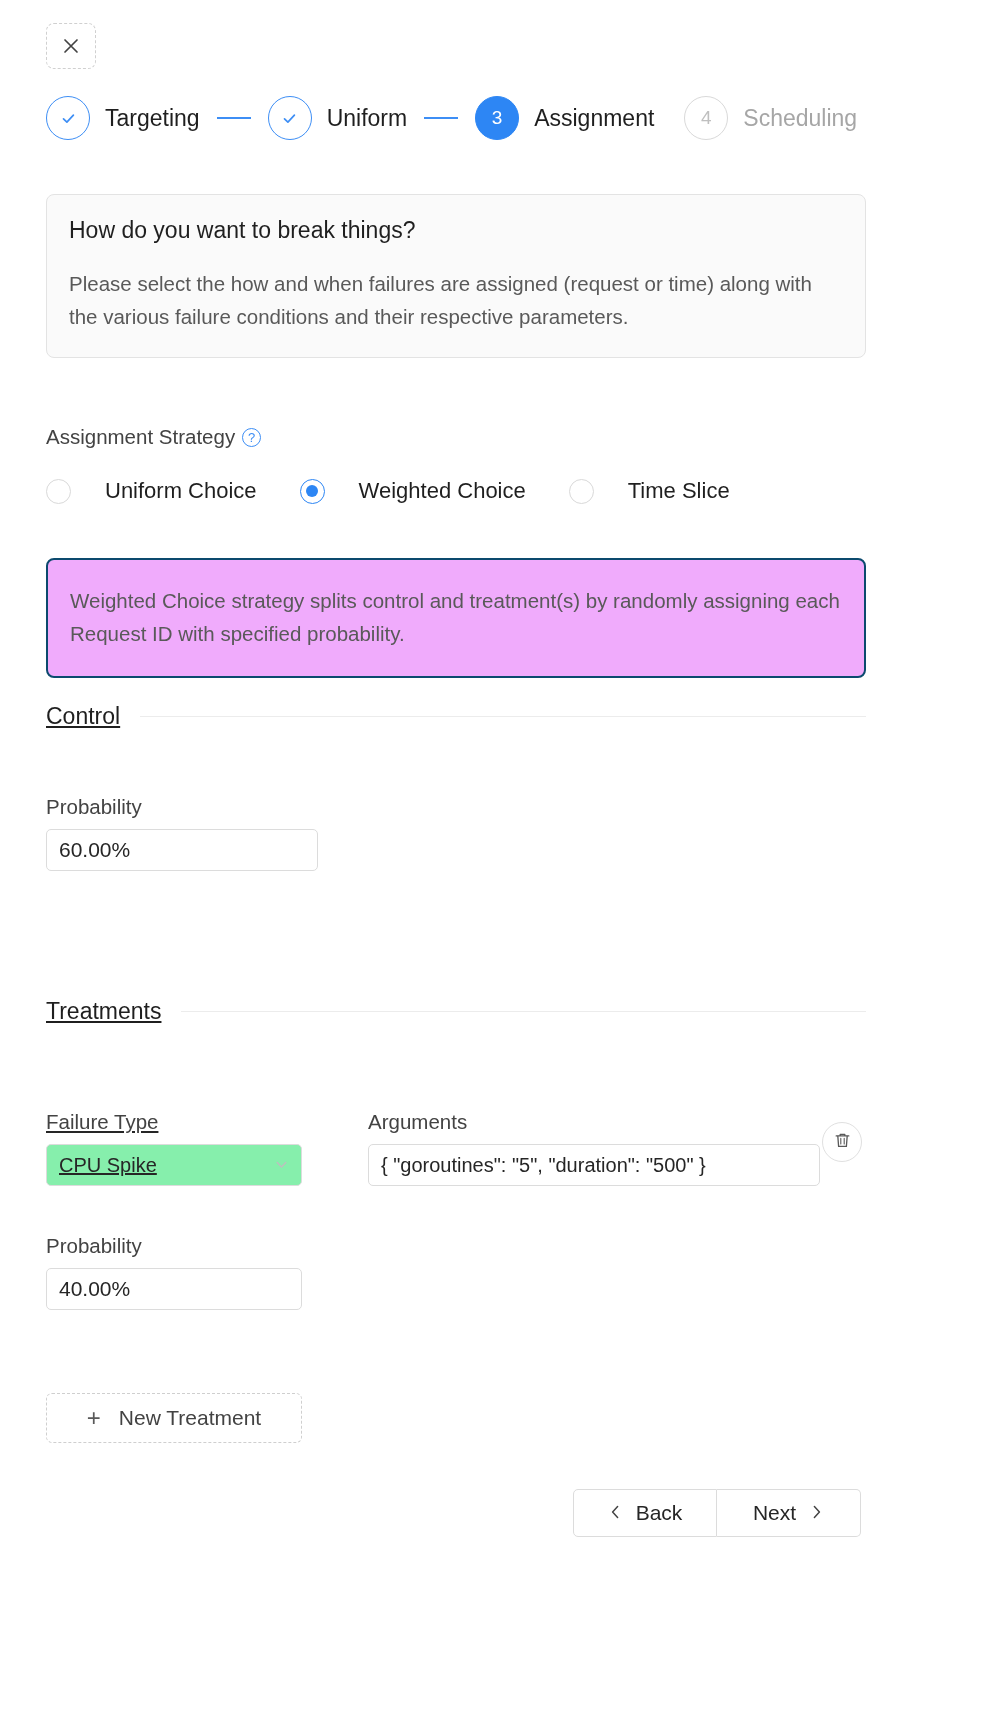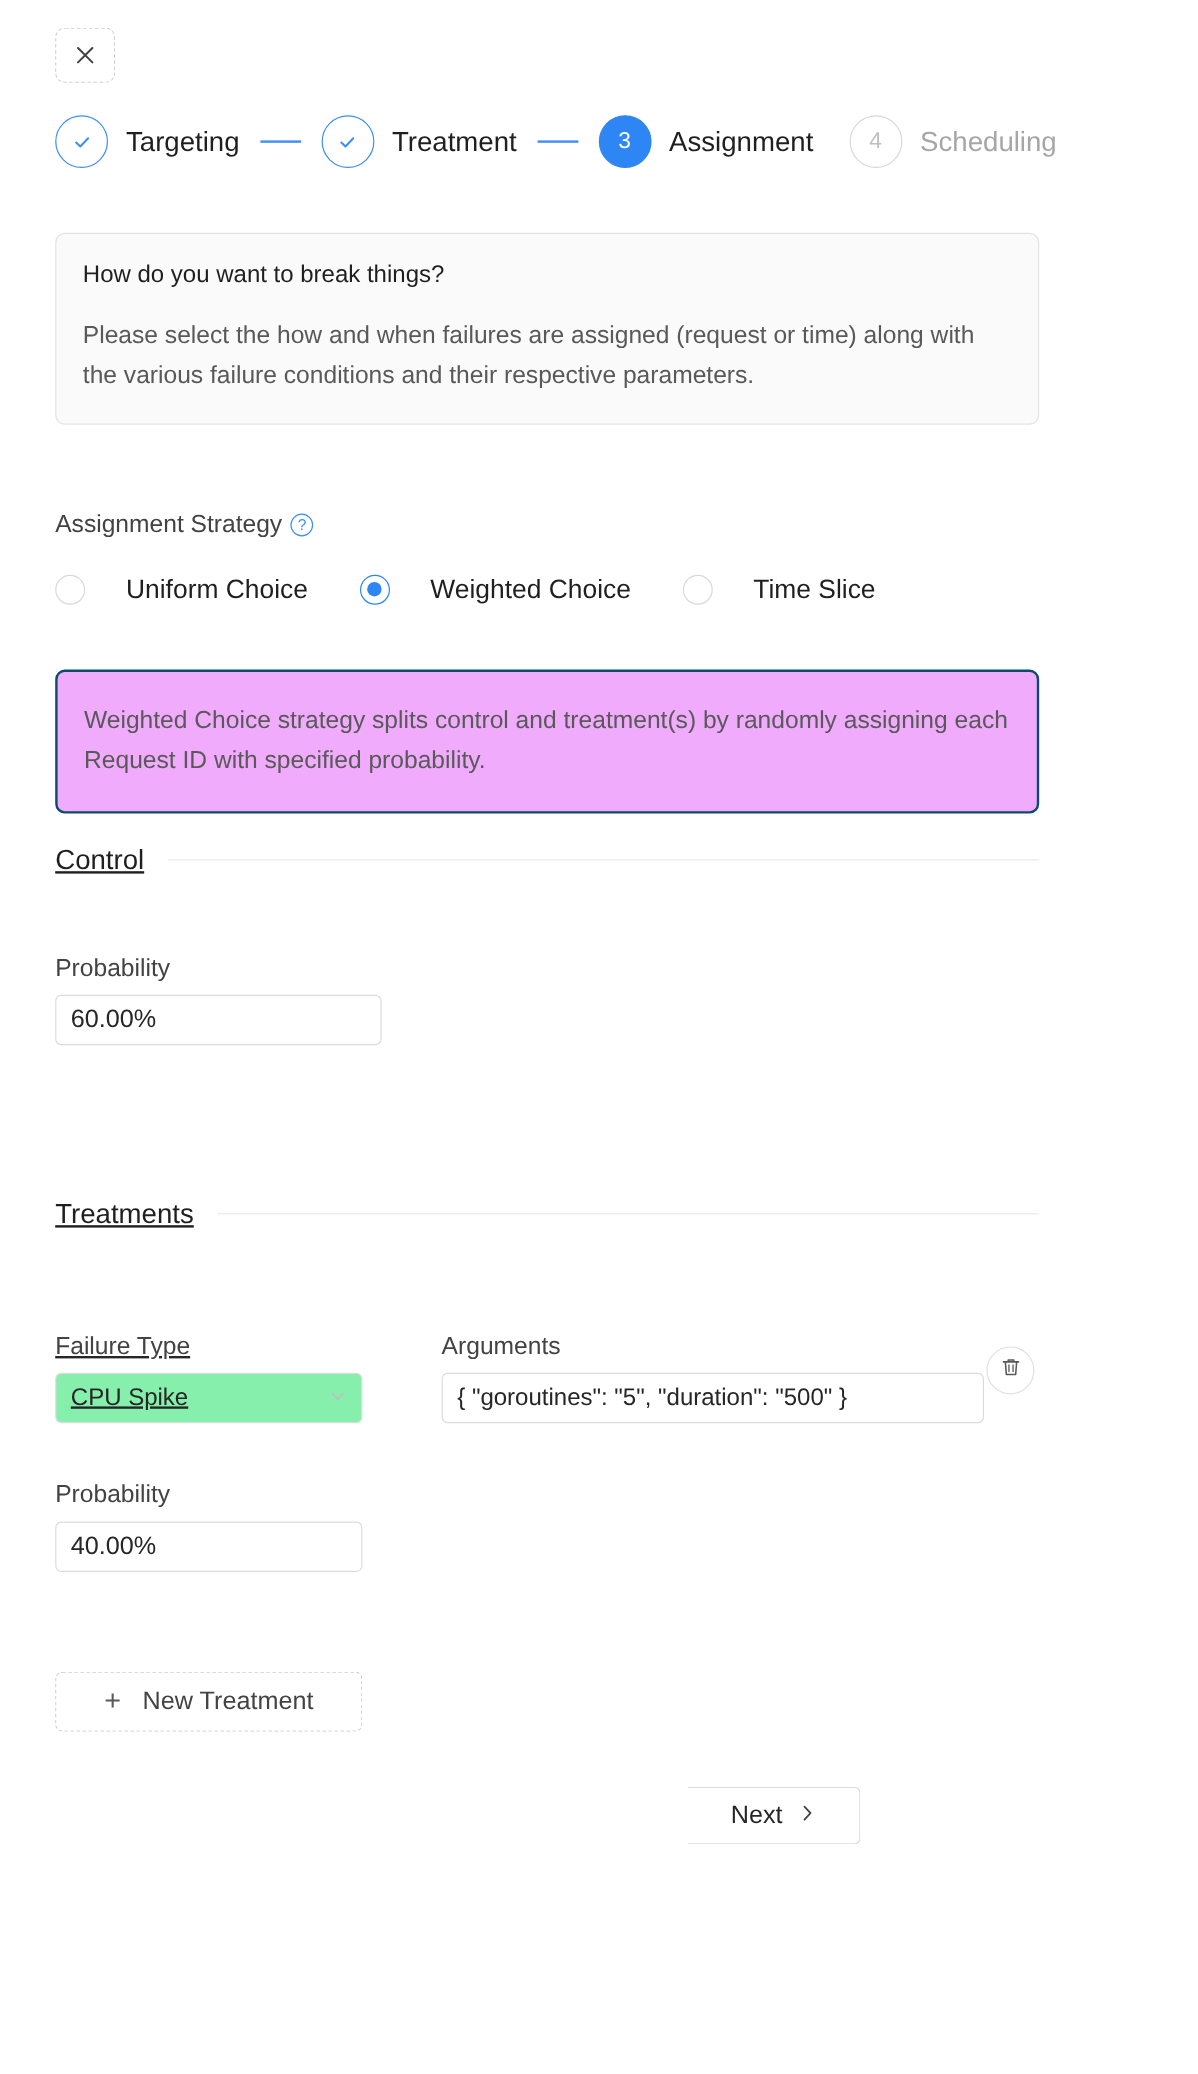--- a/index.html
+++ b/index.html
@@ -58,21 +58,21 @@
   
   .alert {
     position: absolute; left: 46px; top: 194px;
     width: 820px;
     background: #fafafa;
     border: 1px solid #e3e3e3;
     border-radius: 8px;
     padding: 22px 22px 24px 22px;
   }
   .alert-title {
-    font-size: 20px; color: #1f1f1f; font-weight: 400;
+    font-size: 23px; color: #1f1f1f; font-weight: 400;
     margin: 0 0 22px 0; line-height: 1.2;
   }
   .alert-desc {
     font-size: 20.5px; color: #595959; line-height: 1.62; margin: 0;
   }
 
   
   .field-label-row {
     position: absolute; left: 46px; top: 425px;
     display: flex; align-items: center; gap: 7px;
@@ -223,21 +223,21 @@
     </div>
 
     <div class="step-conn"></div>
 
     <div class="step">
       <div class="step-circle done">
         <svg width="17" height="17" viewBox="0 0 17 17">
           <path d="M3.5 8.8 L6.9 12.1 L13.4 5.2" stroke="#3d8ef5" stroke-width="1.7" fill="none" stroke-linecap="round" stroke-linejoin="round"></path>
         </svg>
       </div>
-      <div class="step-label">Treatment</div>
+      <div class="step-label">Uniform</div>
     </div>
 
     <div class="step-conn"></div>
 
     <div class="step">
       <div class="step-circle active">3</div>
       <div class="step-label">Assignment</div>
     </div>
 
     <div class="step-gap"></div>
@@ -325,20 +325,28 @@
     <span class="input-label">Probability</span>
     <input class="text-input" type="text" style="width: 256px;" value="40.00%">
   </div>
 
   <div class="new-treatment">
     <span class="plus-icon">+</span>
     <span>New Treatment</span>
   </div>
 
   <div class="footer-nav">
+    <div class="nav-btn back">
+      <span class="chev">
+        <svg width="15" height="16" viewBox="0 0 15 16">
+          <path d="M9.6 2.6 L4.6 8 L9.6 13.4" stroke="#434343" stroke-width="1.5" fill="none" stroke-linecap="round" stroke-linejoin="round"></path>
+        </svg>
+      </span>
+      <span>Back</span>
+    </div>
     <div class="nav-btn next">
       <span>Next</span>
       <span class="chev">
         <svg width="15" height="16" viewBox="0 0 15 16">
           <path d="M5.4 2.6 L10.4 8 L5.4 13.4" stroke="#434343" stroke-width="1.5" fill="none" stroke-linecap="round" stroke-linejoin="round"></path>
         </svg>
       </span>
     </div>
   </div>
 

